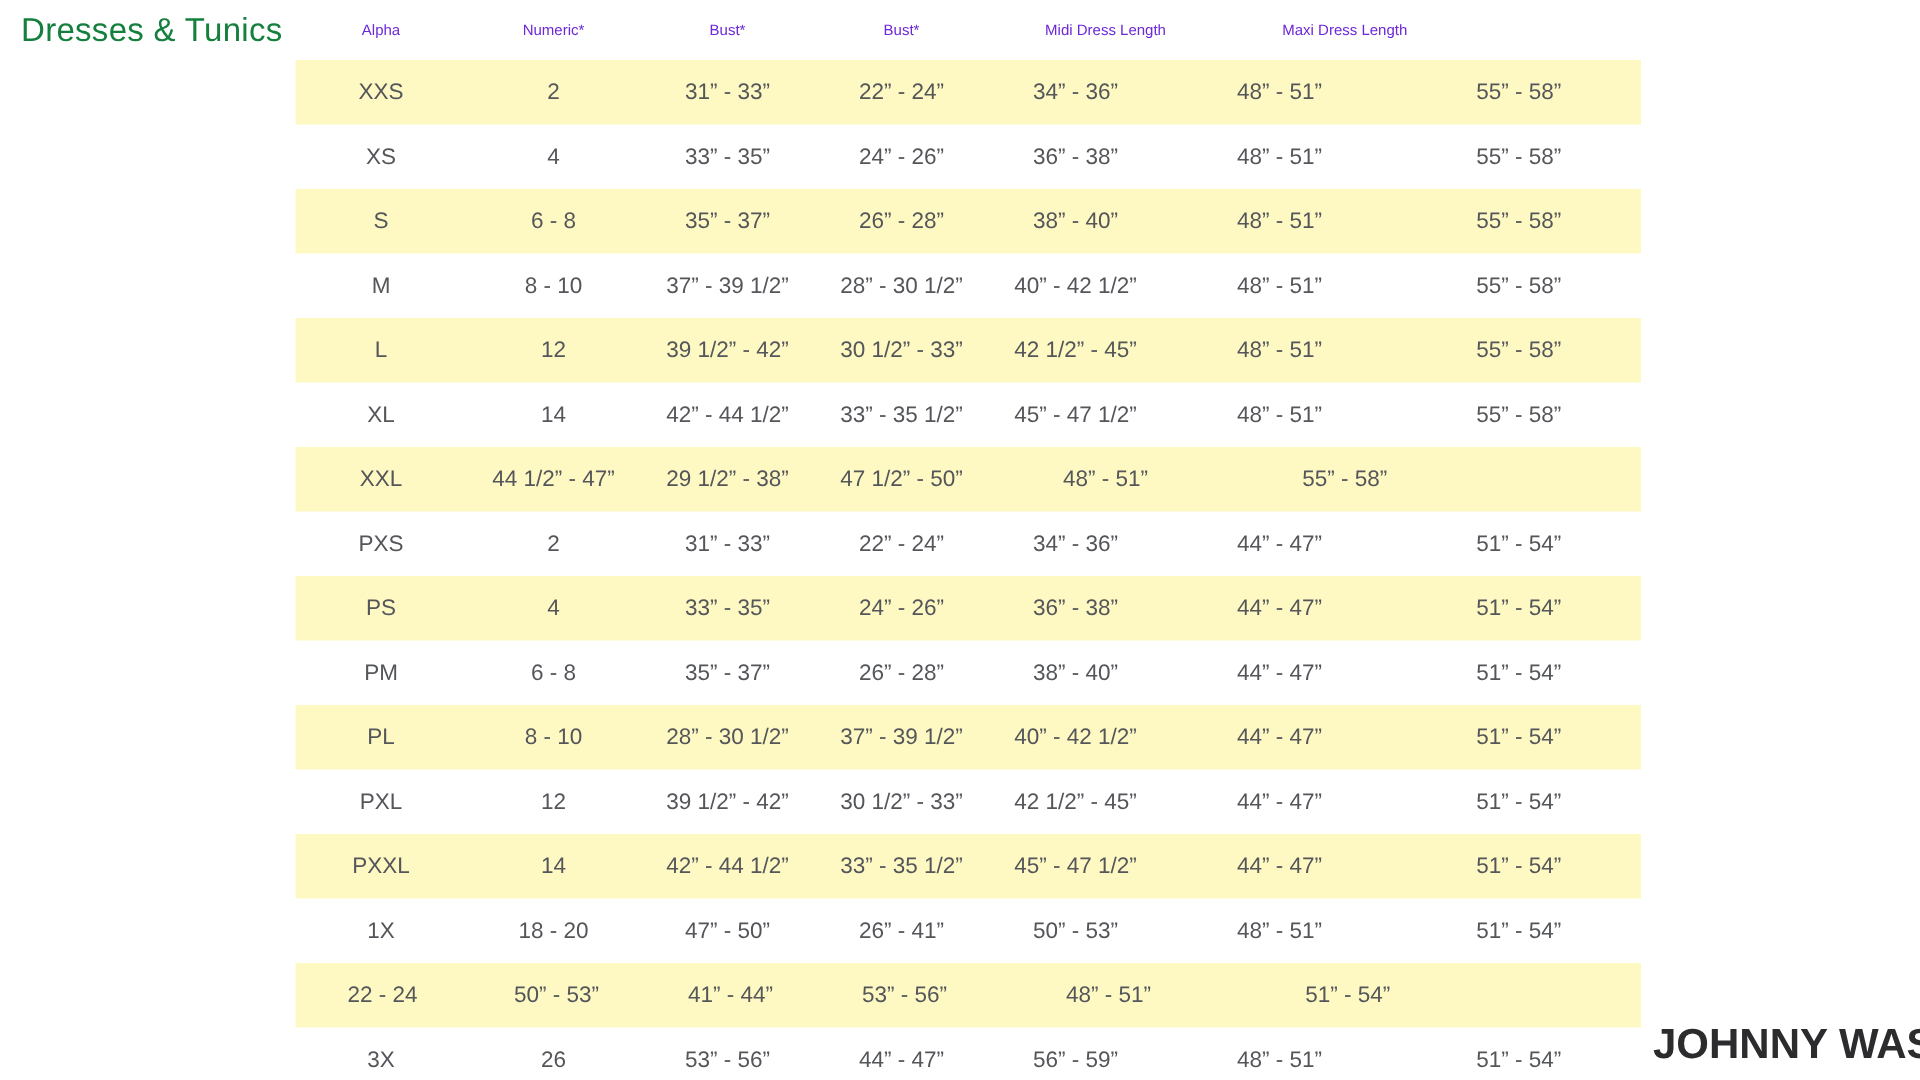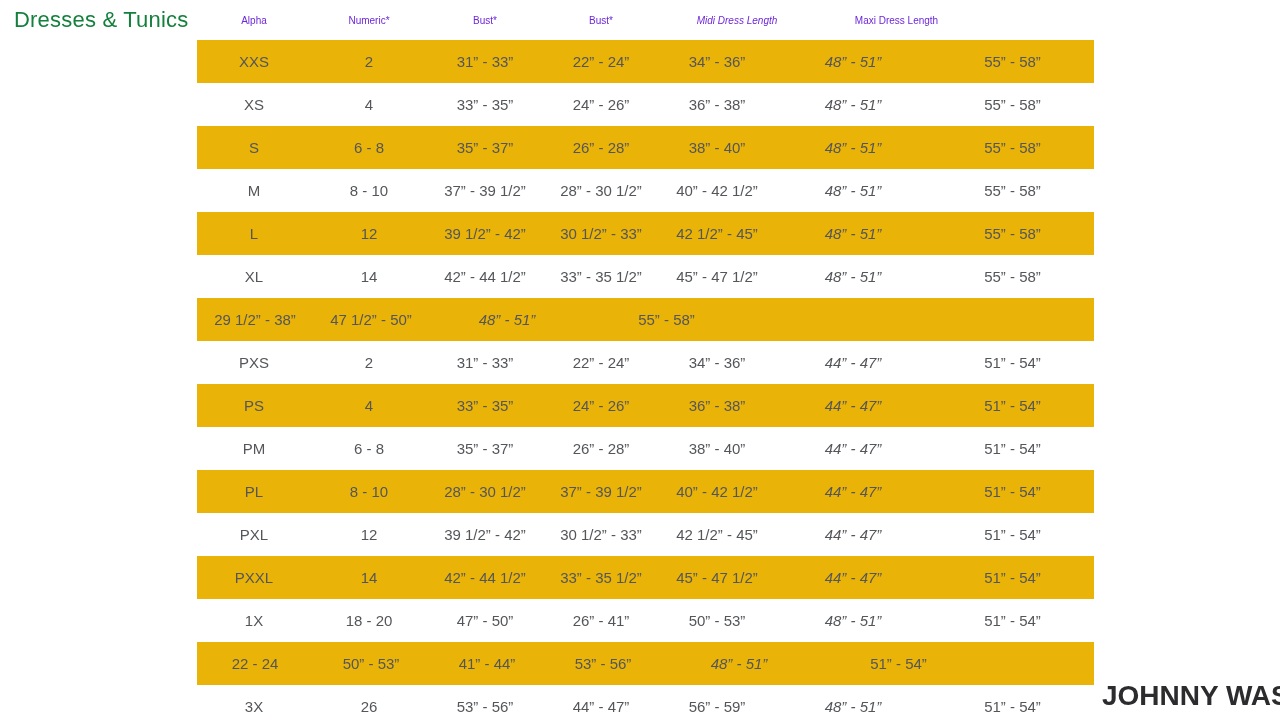--- a/index.html
+++ b/index.html
@@ -14,27 +14,27 @@
   }
   .hdr-cols { display: flex; width: 897px; height: 40px; align-items: center; }
   .hdr-cols .cell { font-size: 10px; color: #6d28d9; }
 
   .cell {
     display: flex; align-items: center; justify-content: center;
     height: 100%; text-align: center; white-space: nowrap;
   }
   .c1 { width: 114px; }
   .c2, .c3, .c4, .c5 { width: 116px; }
-  .c6 { width: 156px; font-style: italic; }
+  .c6 { width: 156px; }
   .c7 { width: 163px; }
 
   .row { display: flex; height: 43px; }
   .row .spacer { width: 197px; height: 100%; }
   .row .strip { display: flex; width: 897px; height: 100%; }
-  .row.odd .strip { background: #eab308; }
+  .row.odd .strip { background: #fef9c3; }
   .row .cell { font-size: 15px; color: #54565a; }
 
   .brand {
     position: absolute; left: 1102px; top: 680px;
     font-size: 28px; font-weight: 700; color: #2c2c2e;
     letter-spacing: 0px; white-space: nowrap;
   }
 </style>
 </head>
 <body>
@@ -120,20 +120,22 @@
           <div class="cell c3">42” - 44 1/2”</div>
           <div class="cell c4">33” - 35 1/2”</div>
           <div class="cell c5">45” - 47 1/2”</div>
           <div class="cell c6">48” - 51”</div>
           <div class="cell c7">55” - 58”</div>
         </div>
       </div>
       <div class="row odd">
         <div class="spacer"></div>
         <div class="strip">
+          <div class="cell c1">XXL</div>
+          <div class="cell c3">44 1/2” - 47”</div>
           <div class="cell c4">29 1/2” - 38”</div>
           <div class="cell c5">47 1/2” - 50”</div>
           <div class="cell c6">48” - 51”</div>
           <div class="cell c7">55” - 58”</div>
         </div>
       </div>
       <div class="row">
         <div class="spacer"></div>
         <div class="strip">
           <div class="cell c1">PXS</div>

